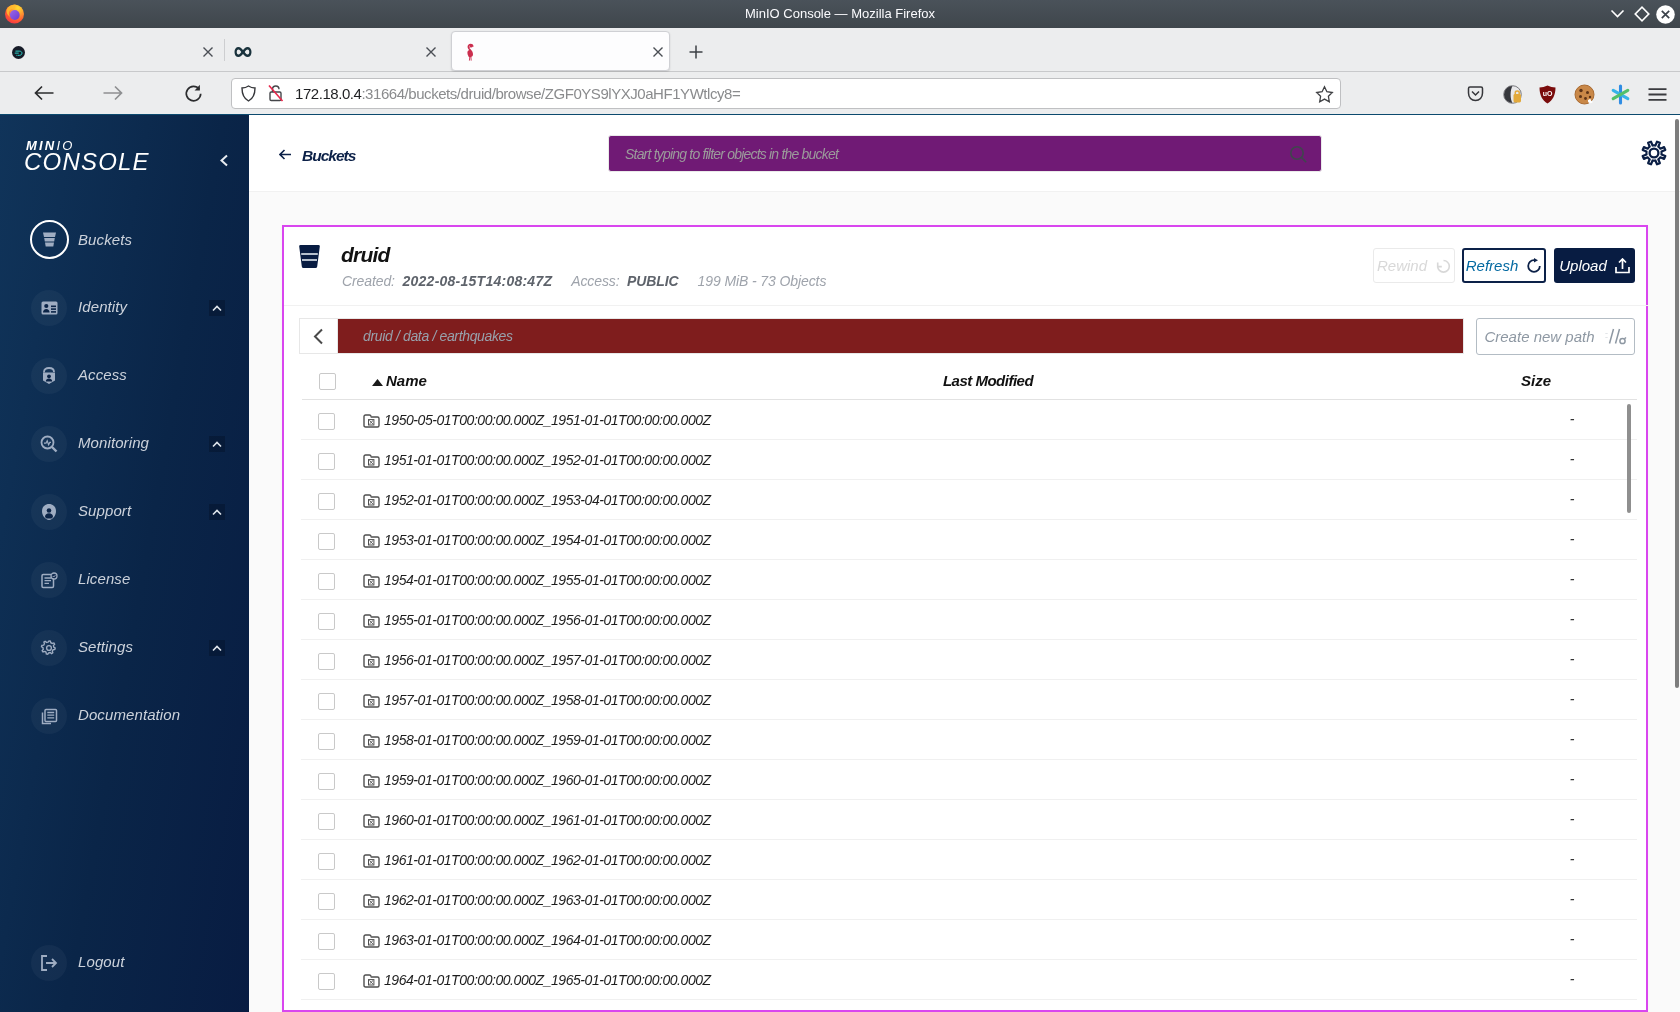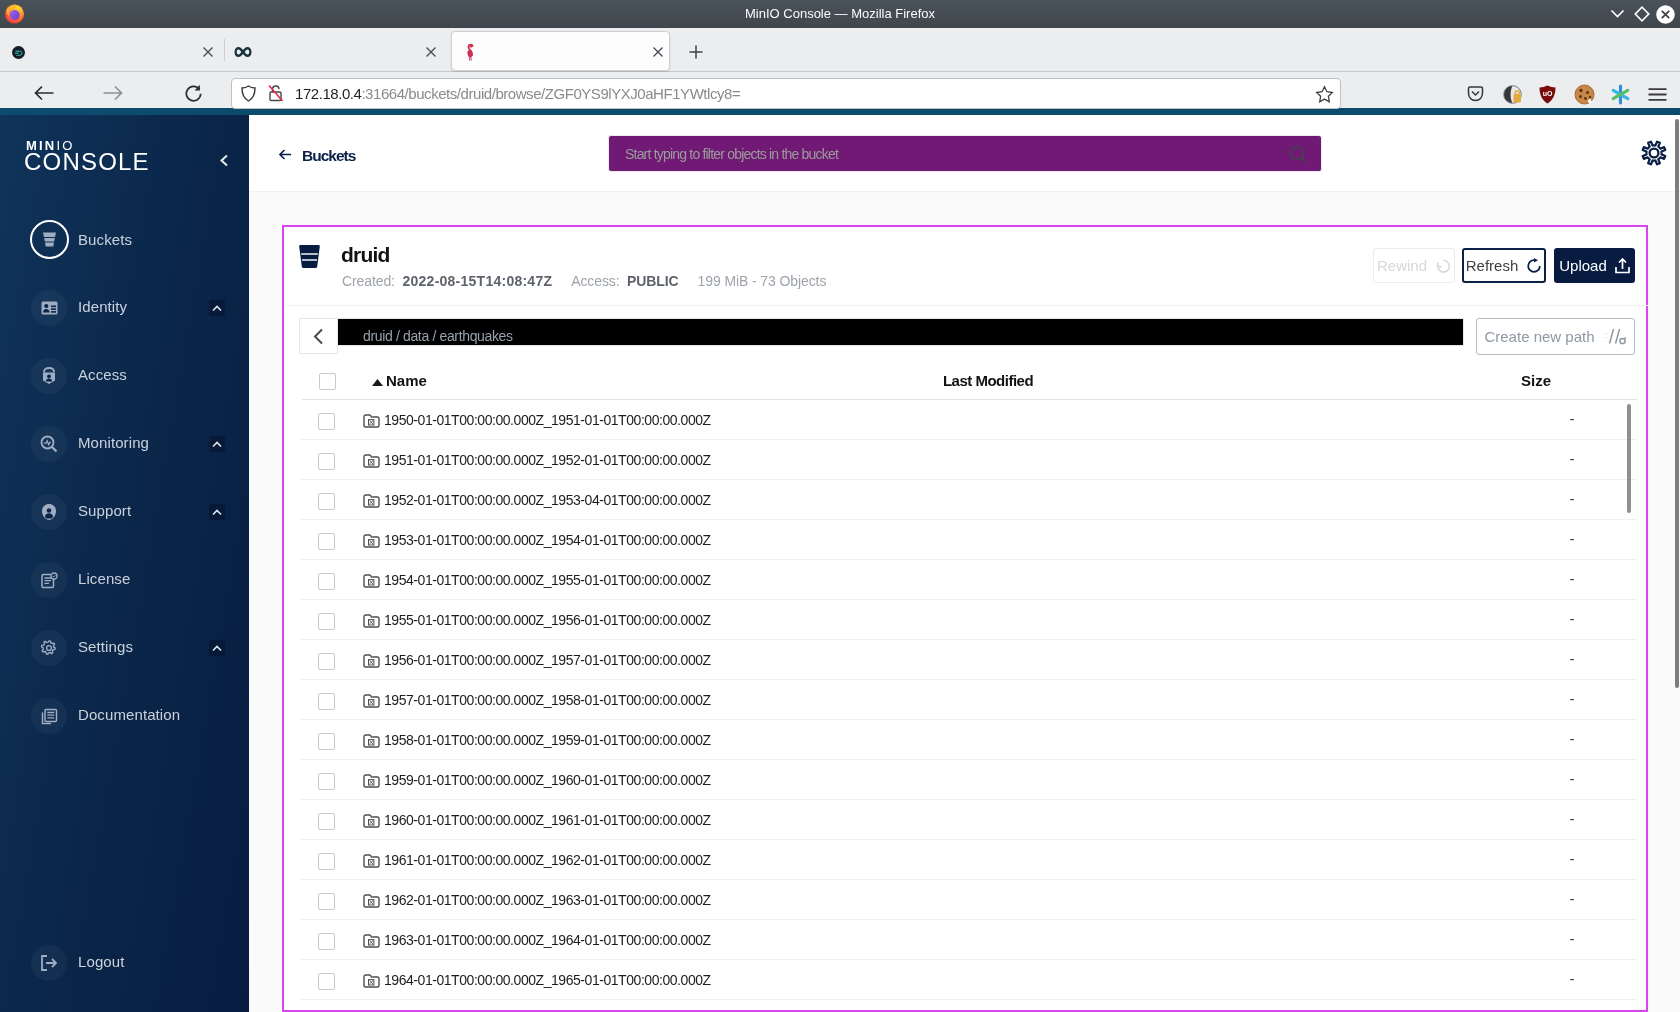--- a/index.html
+++ b/index.html
@@ -14,28 +14,28 @@
 
 #tabbar { position:absolute; left:0; top:28px; width:1680px; height:44px;
   background:#ecedee; border-bottom:1px solid #c8c9cb; }
 .tabtitle { font-size:14.5px; color:#24282e; letter-spacing:-0.2px;margin-top:35px; }
 .tabx { position:absolute; top:17px; width:14px; height:14px; color:#4a4e54; }
 #activetab { position:absolute; left:451px; top:3px; width:219px; height:40px;
   background:#fdfdfe; border:1px solid #cfd0d4; border-radius:4px;
   box-shadow:0 1px 2px rgba(0,0,0,.12); }
 
 #urlbar { position:absolute; left:0; top:72px; width:1680px; height:43px;
-  background:#ecedee; border-bottom:7px solid #0c4a6e; }
+  background:#ecedee; border-bottom:1px solid #0c4a6e; }
 #urlfield { position:absolute; left:231px; top:6px; width:1110px; height:31px;
   background:#fff; border:1px solid #bfc0c2; border-radius:4px; }
 .urltext { position:absolute; left:63px; top:6px; font-size:15px; color:#8a8b8d;
   letter-spacing:-0.45px; white-space:nowrap; }
 .urltext b { color:#1f2023; font-weight:normal; }
 
-#app { position:absolute; left:0; top:115px; width:1680px; height:897px; background:#fafafa; }
+#app { position:absolute; left:0; top:115px; width:1680px; height:897px; background:#fafafa;font-style:italic; }
 #sidebar { position:absolute; left:0; top:0; width:249px; height:897px;
   background:linear-gradient(100deg,#10345a 0%,#0a2548 55%,#081c42 100%); }
 .mitem { position:absolute; left:0; width:249px; height:44px; }
 .mcirc { position:absolute; left:31px; top:0; width:36px; height:36px; border-radius:50%;
   background:rgba(255,255,255,.038); display:flex; align-items:center; justify-content:center; }
 .mlabel { position:absolute; left:78px; font-size:15px; color:#ccd2db; letter-spacing:0.1px; }
 .mchev { position:absolute; left:209px; width:16px; height:16px; background:rgba(4,18,40,.45);
   display:flex; align-items:center; justify-content:center; }
 #main { position:absolute; left:249px; top:0; width:1431px; height:897px; }
 #topbar { position:absolute; left:0; top:0; width:1431px; height:77px; background:#fff;
@@ -43,21 +43,21 @@
 #searchbox { position:absolute; left:359px; top:20px; width:714px; height:37px; background:#701a75;
   border:1px solid #eaeaea; border-radius:3px; }
 #card { position:absolute; left:33px; top:110px; width:1366px; height:787px; background:#fff;
   border:2px solid #d946ef; box-shadow:0 1px 3px rgba(0,0,0,.04); }
 
 .btn { position:absolute; top:21px; height:35px; border-radius:3px; font-size:15px;
   display:flex; align-items:center; justify-content:center; gap:8px; }
 
 #crumbback { position:absolute; left:15px; top:91px; width:39px; height:36px; background:#fff;
   border:1px solid #e7e7e7; display:flex; align-items:center; justify-content:center; }
-#crumbstrip { position:absolute; left:54px; top:91px; width:1126px; height:28px; background:#000000;
+#crumbstrip { position:absolute; left:54px; top:91px; width:1126px; height:36px; background:#7f1d1d;
   border:1px solid #e7e7e7; border-left:none; }
 #newpath { position:absolute; left:1192px; top:91px; width:159px; height:37px; background:#fff;
   border:1px solid #b3bcc4; border-radius:3px; display:flex; align-items:center; justify-content:center;
   gap:10px; color:#8e98a3; font-size:15px; }
 
 .chk { position:absolute; width:17px; height:17px; border:1px solid #c9c9c9; border-radius:2px; background:#fff; }
 .hname { font-weight:bold; font-size:15px; color:#121212; }
 .row { position:absolute; left:17px; width:1336px; height:40px; border-bottom:1px solid #f0f0f0; }
 .rowname { position:absolute; left:83px; top:12px; font-size:14px; color:#1d1d1d; letter-spacing:-0.45px; }
 .rowdash { position:absolute; left:1261px; top:11px; font-size:14px; color:#333; width:20px; text-align:center; }
@@ -351,21 +351,21 @@
         <rect x="3" y="14" width="15" height="2" fill="#b6c0cd"></rect>
       </svg>
       <div class="abs" style="left:57px;top:16px;font-size:21px;font-weight:700;color:#121212;letter-spacing:-0.8px">druid</div>
       <div class="abs" style="left:58px;top:46px;font-size:14px;color:#9ea3ab;letter-spacing:-0.1px">Created:&nbsp;&nbsp;<b style="color:#5e636b;letter-spacing:.25px">2022-08-15T14:08:47Z</b>&nbsp;&nbsp;&nbsp;&nbsp;&nbsp;Access:&nbsp;&nbsp;<b style="color:#5e636b">PUBLIC</b>&nbsp;&nbsp;&nbsp;&nbsp;&nbsp;199 MiB - 73 Objects</div>
       <div class="btn" style="left:1089px;width:82px;border:1px solid #eaeaea;color:#d8d8d8">Rewind
         <svg width="16" height="16" viewBox="0 0 16 16">
               <path d="M8.5 2.5 A5.8 5.8 0 1 1 2.7 8.3" fill="none" stroke="#d8d8d8" stroke-width="1.6"></path>
               <path d="M2.7 4.5 L2.7 8.6 L6.8 8.6" fill="none" stroke="#d8d8d8" stroke-width="1.6"></path>
             </svg>
       </div>
-      <div class="btn" style="left:1178px;width:84px;border:2px solid #0c2148;color:#404040">Refresh
+      <div class="btn" style="left:1178px;width:84px;border:2px solid #0c2148;color:#0369a1">Refresh
         <svg width="16" height="16" viewBox="0 0 16 16">
               <path d="M13.8 8 A5.8 5.8 0 1 1 8 2.2" fill="none" stroke="#0c2148" stroke-width="1.8"></path>
               <path d="M8 0 L12 2.2 L8 4.6 Z" fill="#0c2148"></path>
             </svg>
       </div>
       <div class="btn" style="left:1270px;width:81px;background:#081c42;color:#fff">Upload
         <svg width="15" height="16" viewBox="0 0 15 16">
               <path d="M7.5 11 L7.5 1.5 M4 4.5 L7.5 1 L11 4.5" fill="none" stroke="#fff" stroke-width="1.7"></path>
               <path d="M1 9 L1 14.5 L14 14.5 L14 9" fill="none" stroke="#fff" stroke-width="1.7"></path>
             </svg>
@@ -400,21 +400,21 @@
       <div class="abs hname" style="left:1167px;top:145px;width:100px;text-align:right">Size</div>
       <div class="abs" style="left:18px;top:172px;width:1335px;height:1px;background:#e2e2e2"></div>
       <div id="rows" class="abs" style="left:0;top:173px;width:1364px;height:614px;overflow:hidden">
       <div class="row" style="top:0px">
         <div class="chk" style="left:17px;top:13px"></div>
         <svg class="abs" style="left:62px;top:14px" width="17" height="14" viewBox="0 0 17 14">
           <path d="M1 2.5 C1 1.6 1.6 1 2.5 1 L6.5 1 C7.3 1 7.8 1.4 8 2.2 L8.3 3 L14.5 3 C15.4 3 16 3.6 16 4.5 L16 11.5 C16 12.4 15.4 13 14.5 13 L2.5 13 C1.6 13 1 12.4 1 11.5 Z" fill="none" stroke="#4f4f4f" stroke-width="1.4"></path>
           <rect x="5.5" y="5.6" width="5.4" height="5.4" fill="none" stroke="#4f4f4f" stroke-width="1"></rect>
           <path d="M6.4 6.5 L10 10.1 M10 6.5 L6.4 10.1" stroke="#4f4f4f" stroke-width="0.9"></path>
         </svg>
-        <div class="rowname">1950-01-01T00:00:00.000Z_1951-01-01T00:00:00.000Z</div>
+        <div class="rowname">1950-05-01T00:00:00.000Z_1951-01-01T00:00:00.000Z</div>
         <div class="rowdash">-</div>
       </div>
       <div class="row" style="top:40px">
         <div class="chk" style="left:17px;top:13px"></div>
         <svg class="abs" style="left:62px;top:14px" width="17" height="14" viewBox="0 0 17 14">
           <path d="M1 2.5 C1 1.6 1.6 1 2.5 1 L6.5 1 C7.3 1 7.8 1.4 8 2.2 L8.3 3 L14.5 3 C15.4 3 16 3.6 16 4.5 L16 11.5 C16 12.4 15.4 13 14.5 13 L2.5 13 C1.6 13 1 12.4 1 11.5 Z" fill="none" stroke="#4f4f4f" stroke-width="1.4"></path>
           <rect x="5.5" y="5.6" width="5.4" height="5.4" fill="none" stroke="#4f4f4f" stroke-width="1"></rect>
           <path d="M6.4 6.5 L10 10.1 M10 6.5 L6.4 10.1" stroke="#4f4f4f" stroke-width="0.9"></path>
         </svg>
         <div class="rowname">1951-01-01T00:00:00.000Z_1952-01-01T00:00:00.000Z</div>

